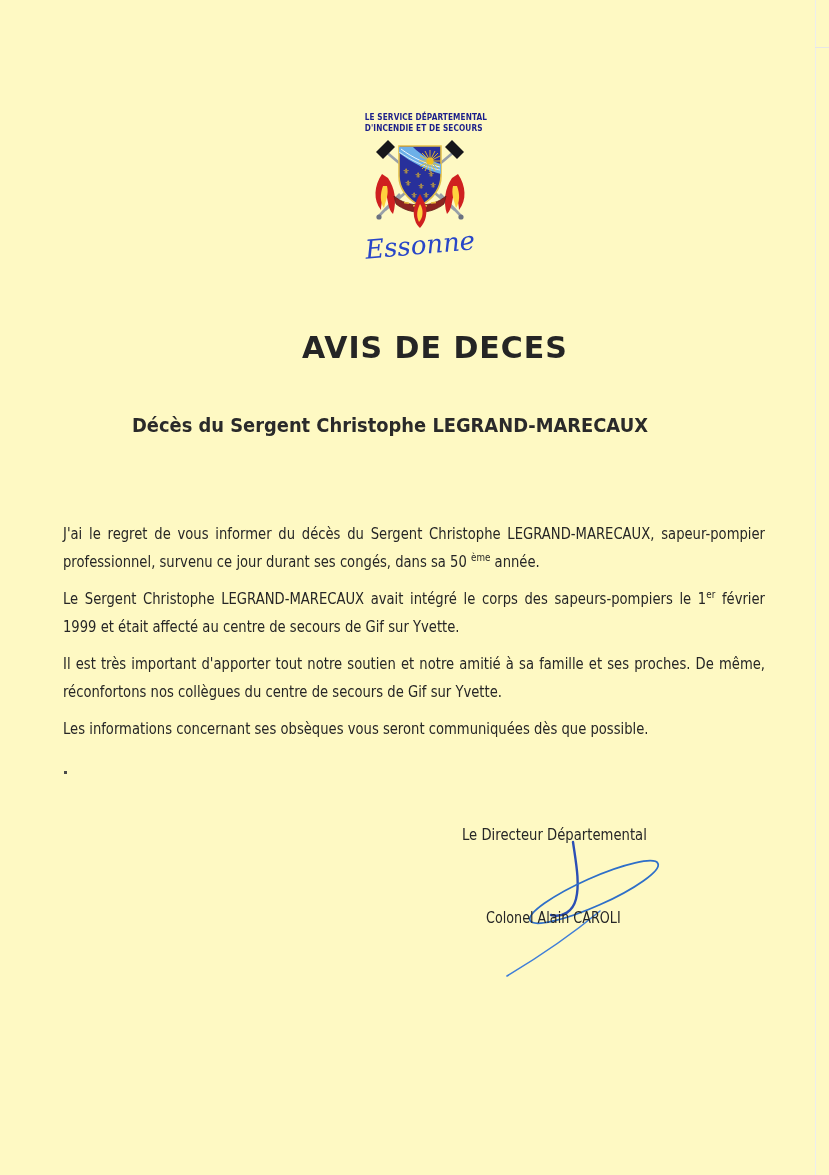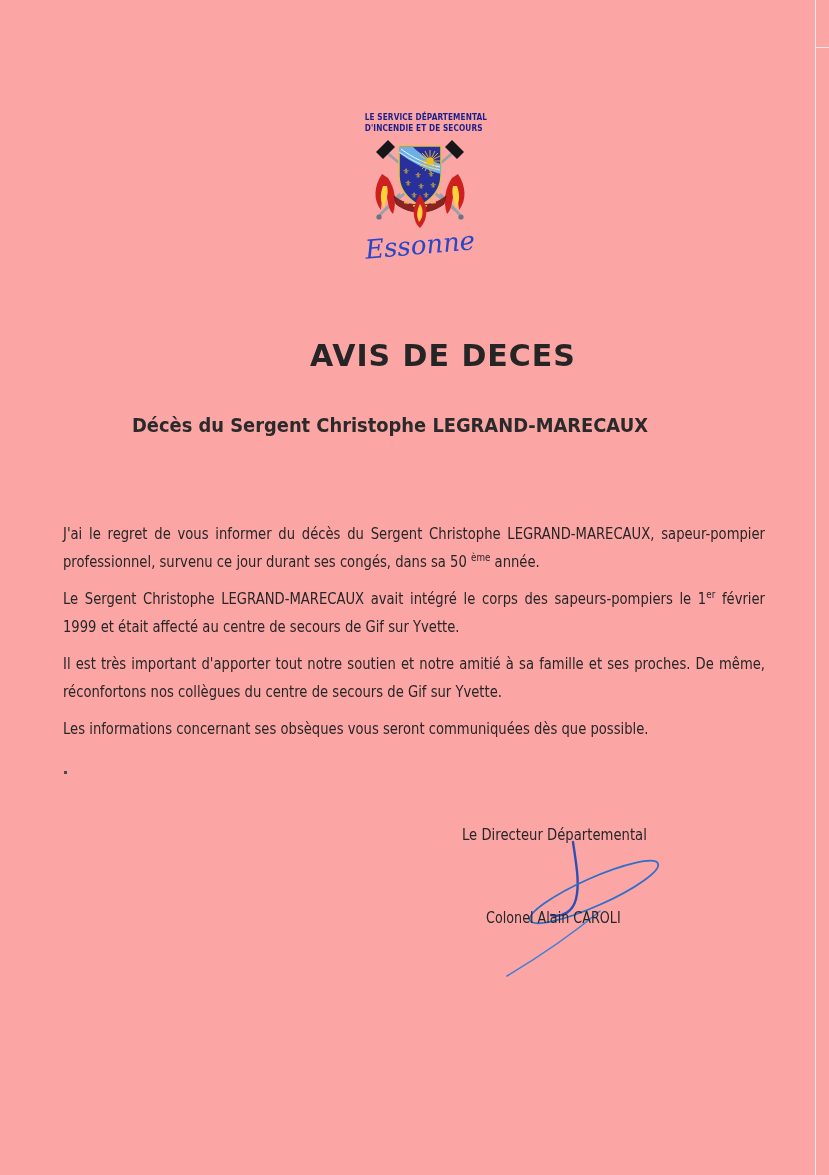--- a/index.html
+++ b/index.html
@@ -1,19 +1,19 @@
 <!DOCTYPE html>
 <html><head>
 <meta charset="utf-8">
 <style>
   html,body{margin:0;padding:0;background:#ffffff;}
   .page{
     position:relative;
     width:829px;height:1175px;
-    background:#fca5a5;
+    background:#fef9c3;
     overflow:hidden;
     font-family:"DejaVu Sans",sans-serif;
     color:#222;
   }
   
   .scan-edge{position:absolute;left:815px;top:0;width:1px;height:1175px;background:#ededed;}
   .scan-tick{position:absolute;left:815px;top:47px;width:14px;height:1px;background:#e6e6e6;}
 
   
   .crest{position:absolute;left:360px;top:112px;width:120px;text-align:center;}
@@ -24,21 +24,21 @@
   }
   .crest svg{display:block;margin:2px auto 0 auto;}
   .essonne{
     font-family:"DejaVu Serif",serif;font-style:italic;
     font-size:26px;color:#2846c8;line-height:30px;
     transform:rotate(-5deg);transform-origin:center;
     margin-top:-2px;
   }
 
   .title{
-    position:absolute;left:298px;top:326px;margin:12px;
+    position:absolute;left:298px;top:326px;margin:4px;
     font-size:30px;font-weight:bold;color:#252525;
     letter-spacing:1px;white-space:nowrap;
   }
   .subtitle{
     position:absolute;left:132px;top:414px;margin:0;
     font-size:19px;font-weight:bold;color:#2a2a2a;
     white-space:nowrap;
     transform:scaleX(0.94);transform-origin:left top;
   }
 

